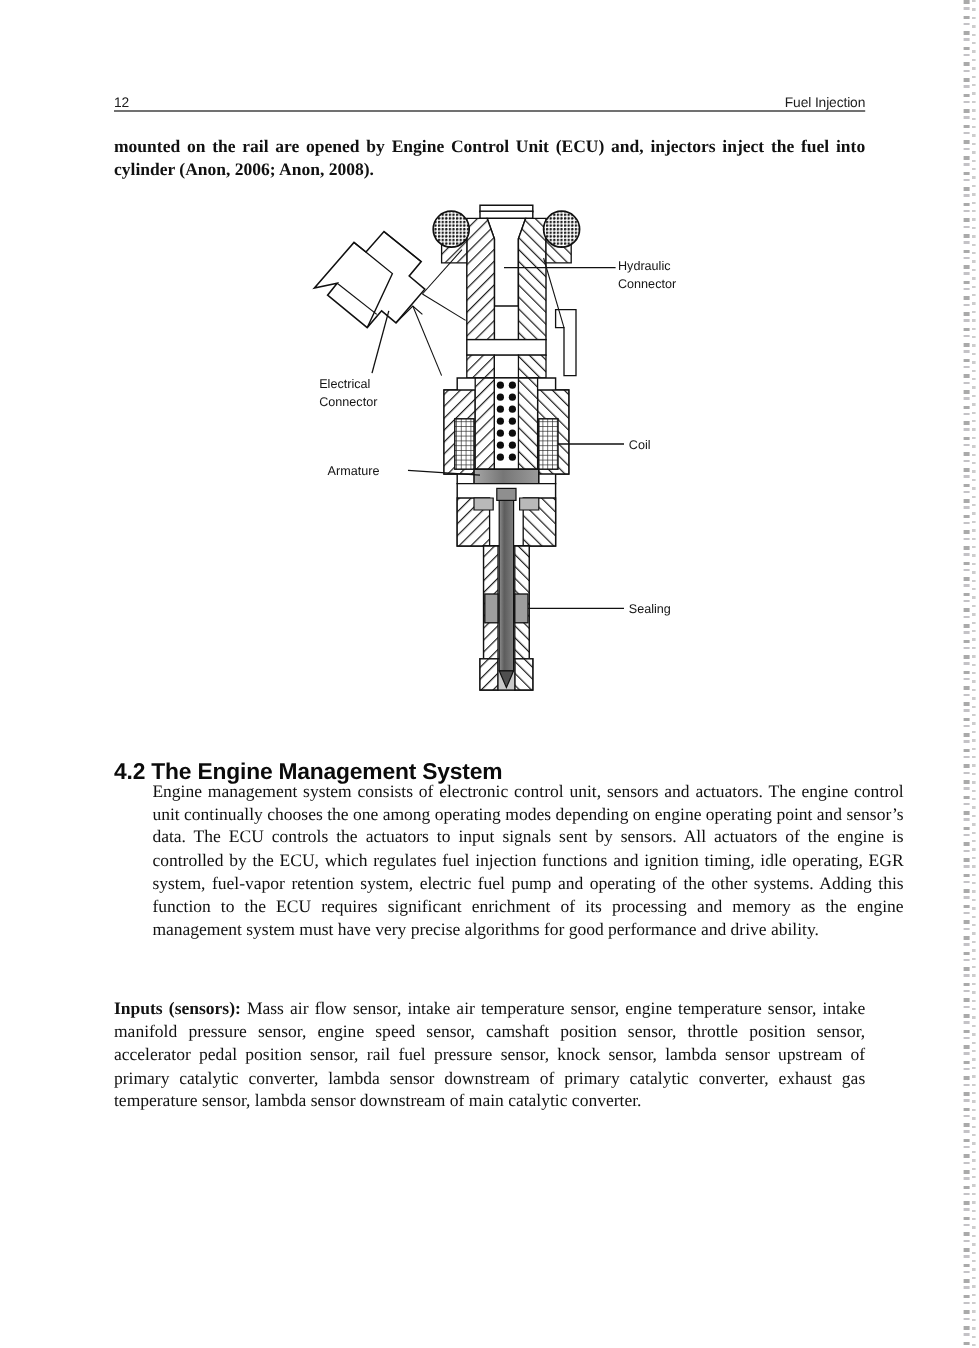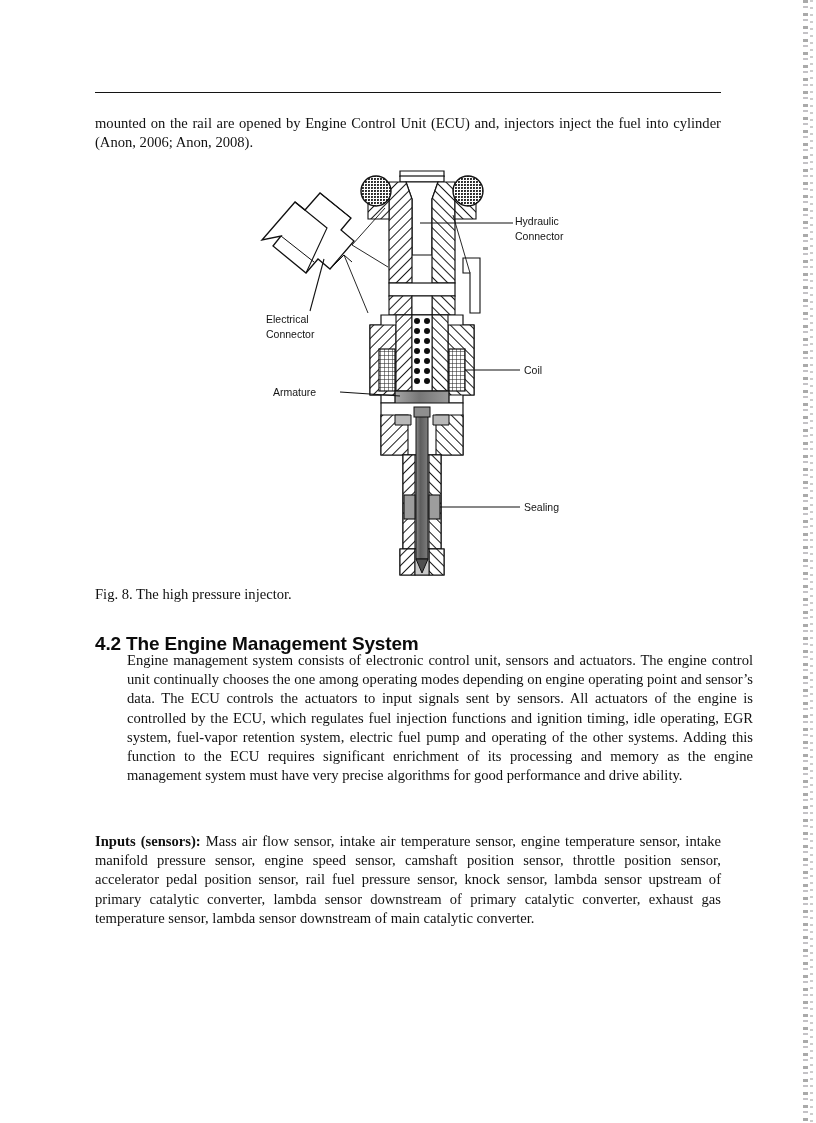--- a/index.html
+++ b/index.html
@@ -44,21 +44,21 @@
     position: absolute;
     left: 95px;
     width: 626px;
     font-family: "Liberation Serif", serif;
     font-size: 14.6px;
     line-height: 19.2px;
     color: #111111;
     text-align: justify;
     text-justify: inter-word;
   }
-  .intro { top: 114px; }
+  .intro { top: 114px; font-weight: bold; }
   .caption {
     position: absolute;
     left: 95px;
     top: 585px;
     width: 626px;
     font-family: "Liberation Serif", serif;
     font-size: 14.6px;
     line-height: 19.2px;
     color: #111111;
   }
@@ -123,20 +123,24 @@
       #ffffff 2px, #ffffff 7px
     );
     opacity: 0.5;
   }
 </style>
 </head>
 <body>
 
 <div class="page">
 
+  <div class="header">
+    <span>12</span>
+    <span>Fuel Injection</span>
+  </div>
   <div class="header-rule"></div>
 
   <div class="body-text intro">mounted on the rail are opened by Engine Control Unit (ECU) and, injectors inject the fuel into cylinder (Anon, 2006; Anon, 2008).</div>
 
   <div class="figure">
     <svg width="340" height="425" viewBox="0 0 340 425" xmlns="http://www.w3.org/2000/svg">
       <defs>
 
         <pattern id="hatchR" width="7" height="7" patternUnits="userSpaceOnUse" patternTransform="rotate(45)">
           <rect width="7" height="7" fill="#ffffff"></rect>
@@ -285,21 +289,20 @@
       <text class="fig-label" x="18" y="175">Connector</text>
 
       <text class="fig-label" x="276" y="211">Coil</text>
 
       <text class="fig-label" x="25" y="233">Armature</text>
 
       <text class="fig-label" x="276" y="348">Sealing</text>
     </svg>
   </div>
 
-  <div class="caption">Fig. 8. The high pressure injector.</div>
 
   <div class="heading">4.2 The Engine Management System</div>
 
   <div class="body-text para-ems">Engine management system consists of electronic control unit, sensors and actuators. The engine control unit continually chooses the one among operating modes depending on engine operating point and sensor’s data. The ECU controls the actuators to input signals sent by sensors. All actuators of the engine is controlled by the ECU, which regulates fuel injection functions and ignition timing, idle operating, EGR system, fuel-vapor retention system, electric fuel pump and operating of the other systems. Adding this function to the ECU requires significant enrichment of its processing and memory as the engine management system must have very precise algorithms for good performance and drive ability.</div>
 
   <div class="body-text para-inputs">
     <span class="bold-lead">Inputs (sensors):</span><span> Mass air flow sensor, intake air temperature sensor, engine temperature sensor, intake manifold pressure sensor, engine speed sensor, camshaft position sensor, throttle position sensor, accelerator pedal position sensor, rail fuel pressure sensor, knock sensor, lambda sensor upstream of primary catalytic converter, lambda sensor downstream of primary catalytic converter, exhaust gas temperature sensor, lambda sensor downstream of main catalytic converter.</span>
   </div>
 
   <div class="scan-edge"></div>

